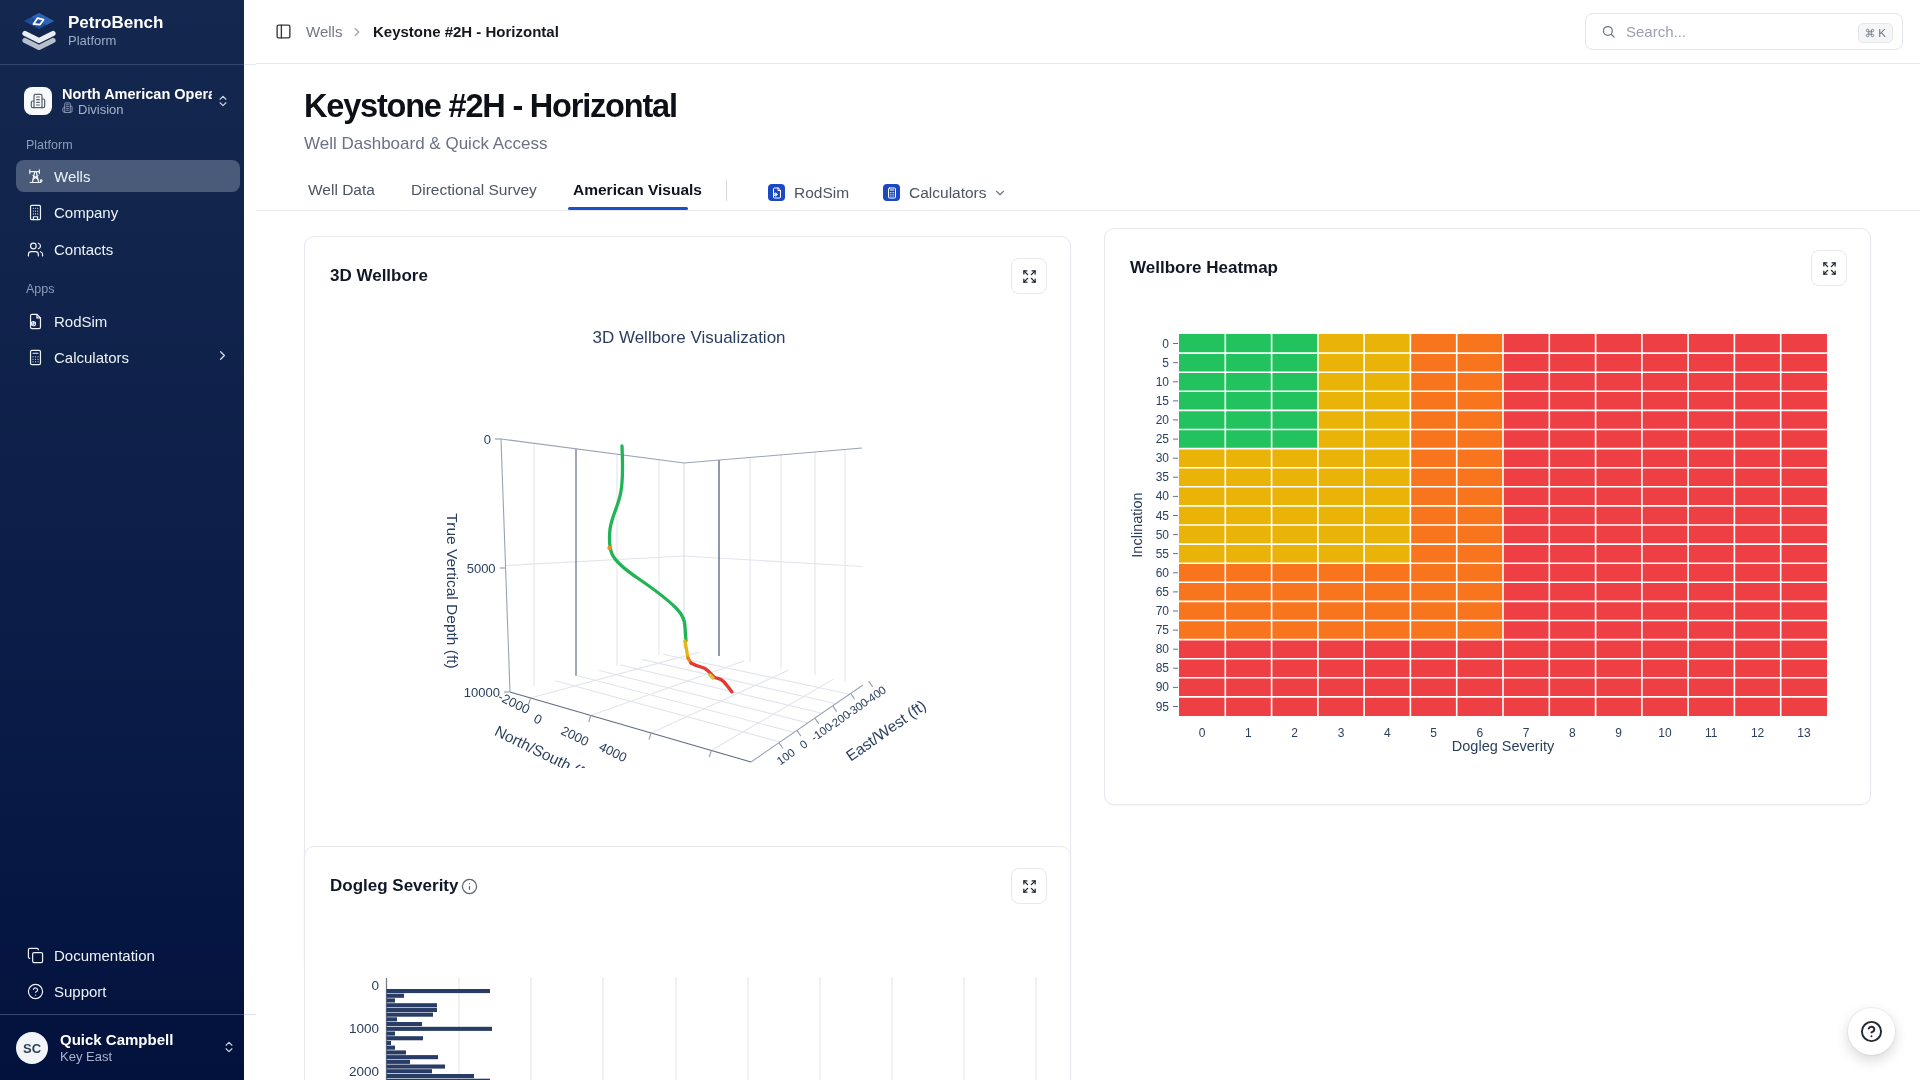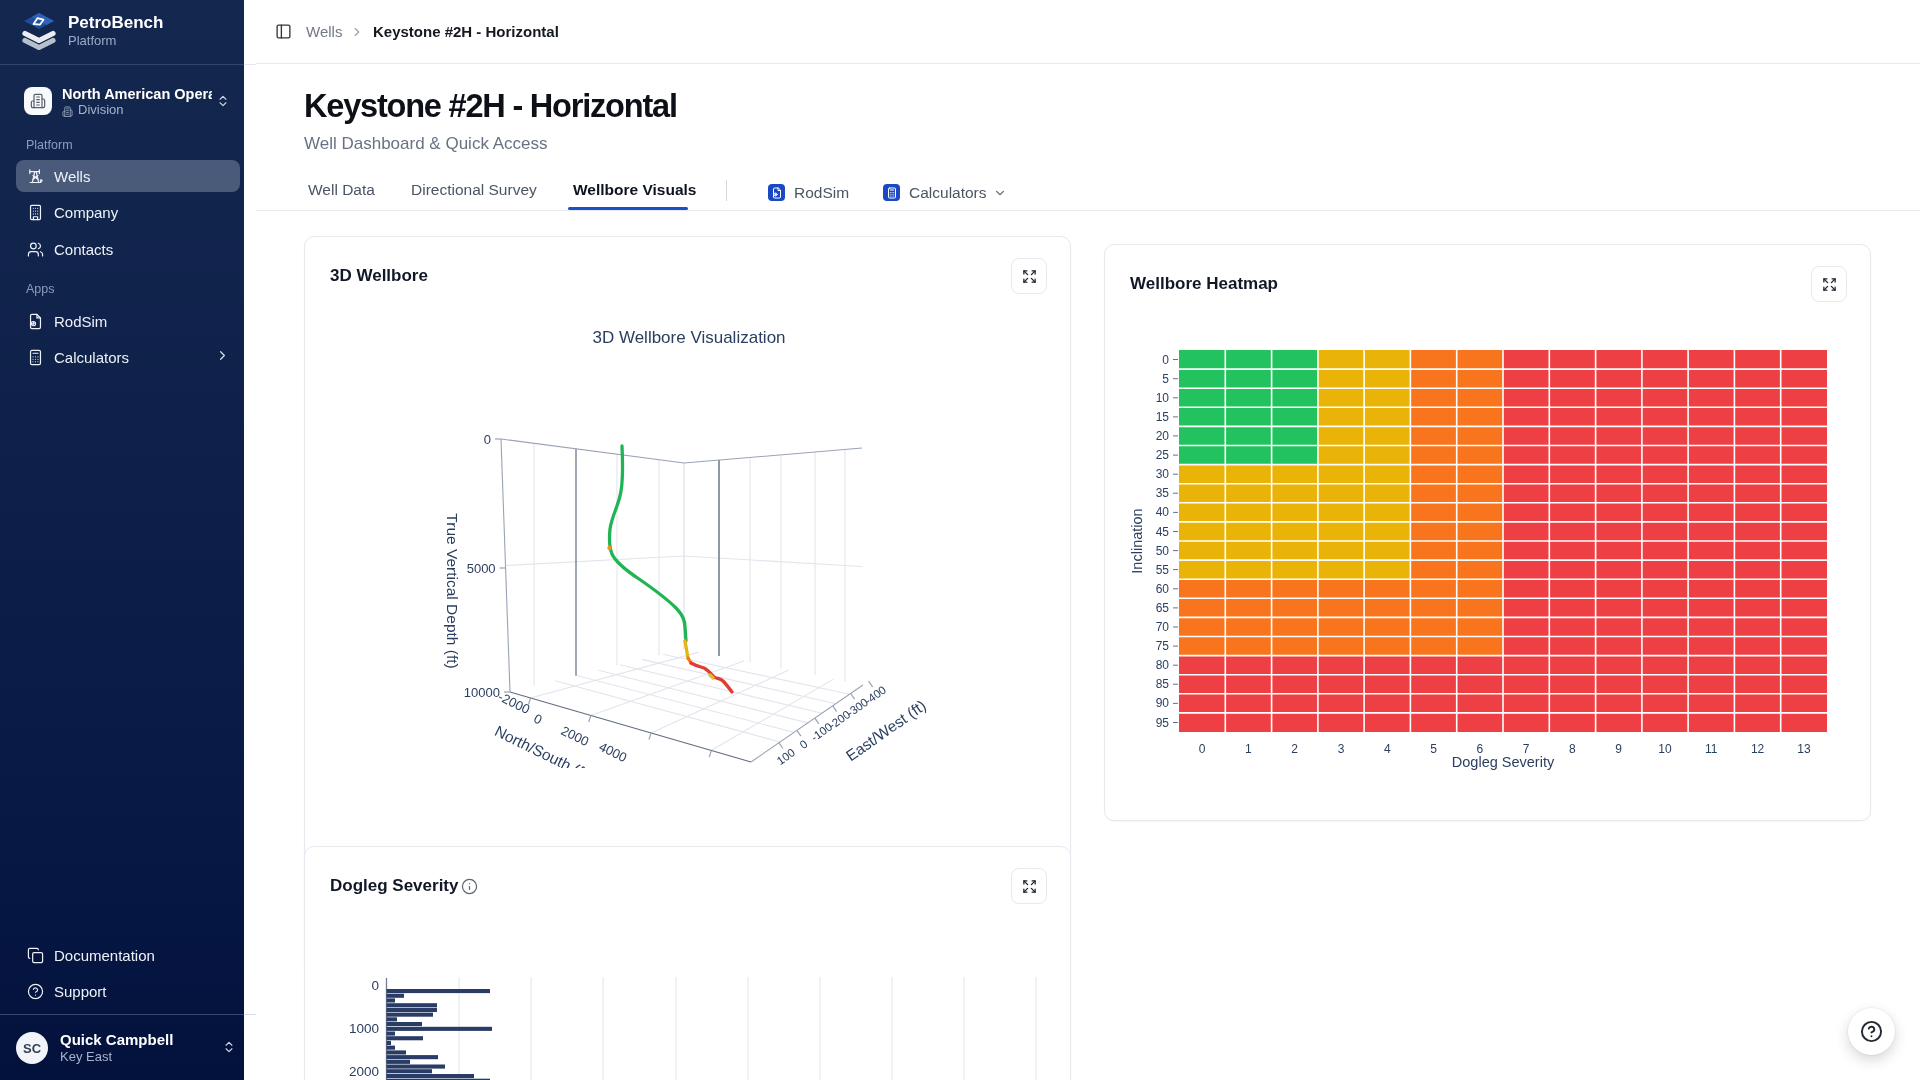--- a/index.html
+++ b/index.html
@@ -6,21 +6,21 @@
 .sb{position:absolute;left:0;top:0;width:244px;height:1080px;color:#edf1f8;
   background:linear-gradient(180deg,#14284f 0%,#0e2049 45%,#071845 78%,#03123c 100%)}
 .sb-hd{position:absolute;left:0;top:0;width:256px;height:65px;border-bottom:1px solid rgba(148,163,198,.25)}
 .logo{position:absolute;left:22px;top:12px}
 .lg-name{position:absolute;left:68px;top:13px;font-size:17px;font-weight:700;color:#fff}
 .lg-sub{position:absolute;left:68px;top:33px;font-size:13px;color:#9cabc9}
 .divsel{position:absolute;left:24px;top:87px;width:28px;height:28px;background:#f8fafc;border-radius:8px;
   display:flex;align-items:center;justify-content:center;color:#555f6e}
 .div-name{position:absolute;left:62px;top:86px;width:150px;font-size:14.5px;font-weight:700;color:#fff;
   white-space:nowrap;overflow:hidden}
-.div-sub{position:absolute;left:62px;top:102px;font-size:13px;color:#a7b3cd;display:flex;align-items:flex-end;gap:5px}
+.div-sub{position:absolute;left:62px;top:102px;font-size:13px;color:#a7b3cd;display:flex;align-items:flex-start;gap:5px}
 .chud{position:absolute;left:216px;top:94px;color:#cdd6e6}
 .sec{position:absolute;left:26px;font-size:12.5px;font-weight:500;color:#8d9cbc}
 .nav{position:absolute;left:16px;width:224px;height:32px;border-radius:8px;display:flex;align-items:center;
   gap:10px;padding-left:11px;font-size:15px;color:#eef2f8}
 .nav svg{flex:0 0 auto}
 .nav.on{background:rgba(226,233,244,.27)}
 .nav .spacer{flex:1}
 .sb-divider{position:absolute;left:0;top:1014px;width:256px;height:1px;background:rgba(148,163,198,.35)}
 .avatar{position:absolute;left:16px;top:1032px;width:32px;height:32px;border-radius:50%;background:#f1f5f9;
   color:#334155;font-size:13px;font-weight:700;display:flex;align-items:center;justify-content:center}
@@ -146,26 +146,36 @@
 <div class="tophd">
 <div class="pano"><svg width="17" height="17" viewBox="0 0 24 24" fill="none" stroke="currentColor" stroke-width="1.9" stroke-linecap="round" stroke-linejoin="round">
           <rect x="3" y="3" width="18" height="18" rx="2"></rect>
           <path d="M9 3v18"></path>
         </svg></div>
 <div class="bc1">Wells</div>
 <div class="bc-ch"><svg width="14" height="14" viewBox="0 0 24 24" fill="none" stroke="currentColor" stroke-width="2" stroke-linecap="round" stroke-linejoin="round">
           <path d="m9 18 6-6-6-6"></path>
         </svg></div>
 <div class="bc2">Keystone #2H - Horizontal</div>
+<div class="srch">
+        <span class="mag"><svg width="15" height="15" viewBox="0 0 24 24" fill="none" stroke="currentColor" stroke-width="2" stroke-linecap="round" stroke-linejoin="round">
+            <circle cx="11" cy="11" r="7"></circle>
+            <path d="m21 21-4.1-4.1"></path>
+          </svg></span>
+        <span class="ph">Search...</span>
+        <span class="kbd"><svg width="10" height="10" viewBox="0 0 24 24" fill="none" stroke="currentColor" stroke-width="2" stroke-linecap="round" stroke-linejoin="round">
+            <path d="M15 6v12a3 3 0 1 0 3-3H6a3 3 0 1 0 3 3V6a3 3 0 1 0-3 3h12a3 3 0 1 0-3-3"></path>
+          </svg> K</span>
+      </div>
 </div>
 <h1>Keystone #2H - Horizontal</h1>
 <div class="sub">Well Dashboard &amp; Quick Access</div>
 <div class="tab" style="left:52px">Well Data</div>
 <div class="tab" style="left:155px">Directional Survey</div>
-<div class="tab on" style="left:317px">Wellbore Visuals</div>
+<div class="tab on" style="left:317px">American Visuals</div>
 <div class="underline"></div>
 <div class="tsep"></div>
 <div class="tab" style="left:512px"><span class="appic"><svg width="12" height="12" viewBox="0 0 24 24" fill="none" stroke="#fff" stroke-width="2" stroke-linecap="round" stroke-linejoin="round">
           <path d="M14 2H7a2 2 0 0 0-2 2v16a2 2 0 0 0 2 2h10a2 2 0 0 0 2-2V7Z"></path>
           <path d="M14 2v5h5"></path>
           <circle cx="9" cy="15" r="3"></circle>
           <path d="M9 13.6v2.8M7.8 15.7l2.4-1.4"></path>
         </svg></span>RodSim</div>
 <div class="tab" style="left:627px"><span class="appic"><svg width="12" height="12" viewBox="0 0 24 24" fill="none" stroke="#fff" stroke-width="2" stroke-linecap="round" stroke-linejoin="round">
           <rect x="5" y="2" width="14" height="20" rx="2"></rect>
@@ -252,21 +262,21 @@
 <path d="M317,209 C318,230 318,242 316,254 C314,268 307,278 305,292 C304,302 304,310 307,317 C311,326 322,334 334,342 C350,353 362,362 371,371 C377,377 380,383 380,390 L381,404" stroke="#21b455"></path>
 <path d="M380,404 L383,421" stroke="#e7b416"></path>
 <path d="M383,421 L386,426" stroke="#f07c1b"></path>
 <path d="M386,426 C391,429 395,430 399,431 C403,433 406,437 409,440 C412,442 415,441 418,444 C421,447 424,451 427,455" stroke="#e33b33"></path>
 <circle cx="304.5" cy="311" r="2.2" fill="#f0921b" stroke="none"></circle>
 <path d="M405,438 408,441" stroke="#d9c32a" stroke-width="3.3"></path>
 </g>
 <rect x="0" y="531" width="767" height="46" fill="#fff"></rect>
 </svg>
   </div>
-<div class="card" style="left:1104px;top:244px;width:767px;height:577px">
+<div class="card" style="left:1104px;top:228px;width:767px;height:577px">
 <div class="chd" style="top:29px">Wellbore Heatmap</div>
 <div class="xbtn" style="left:706px;top:21px">
       <svg width="15" height="15" viewBox="0 0 24 24" fill="none" stroke="currentColor" stroke-width="2" stroke-linecap="round" stroke-linejoin="round">
         <path d="m15 15 6 6"></path>
         <path d="m15 9 6-6"></path>
         <path d="M21 16.2V21h-4.8"></path>
         <path d="M21 7.8V3h-4.8"></path>
         <path d="M3 16.2V21h4.8"></path>
         <path d="m3 21 6-6"></path>
         <path d="M3 7.8V3h4.8"></path>

